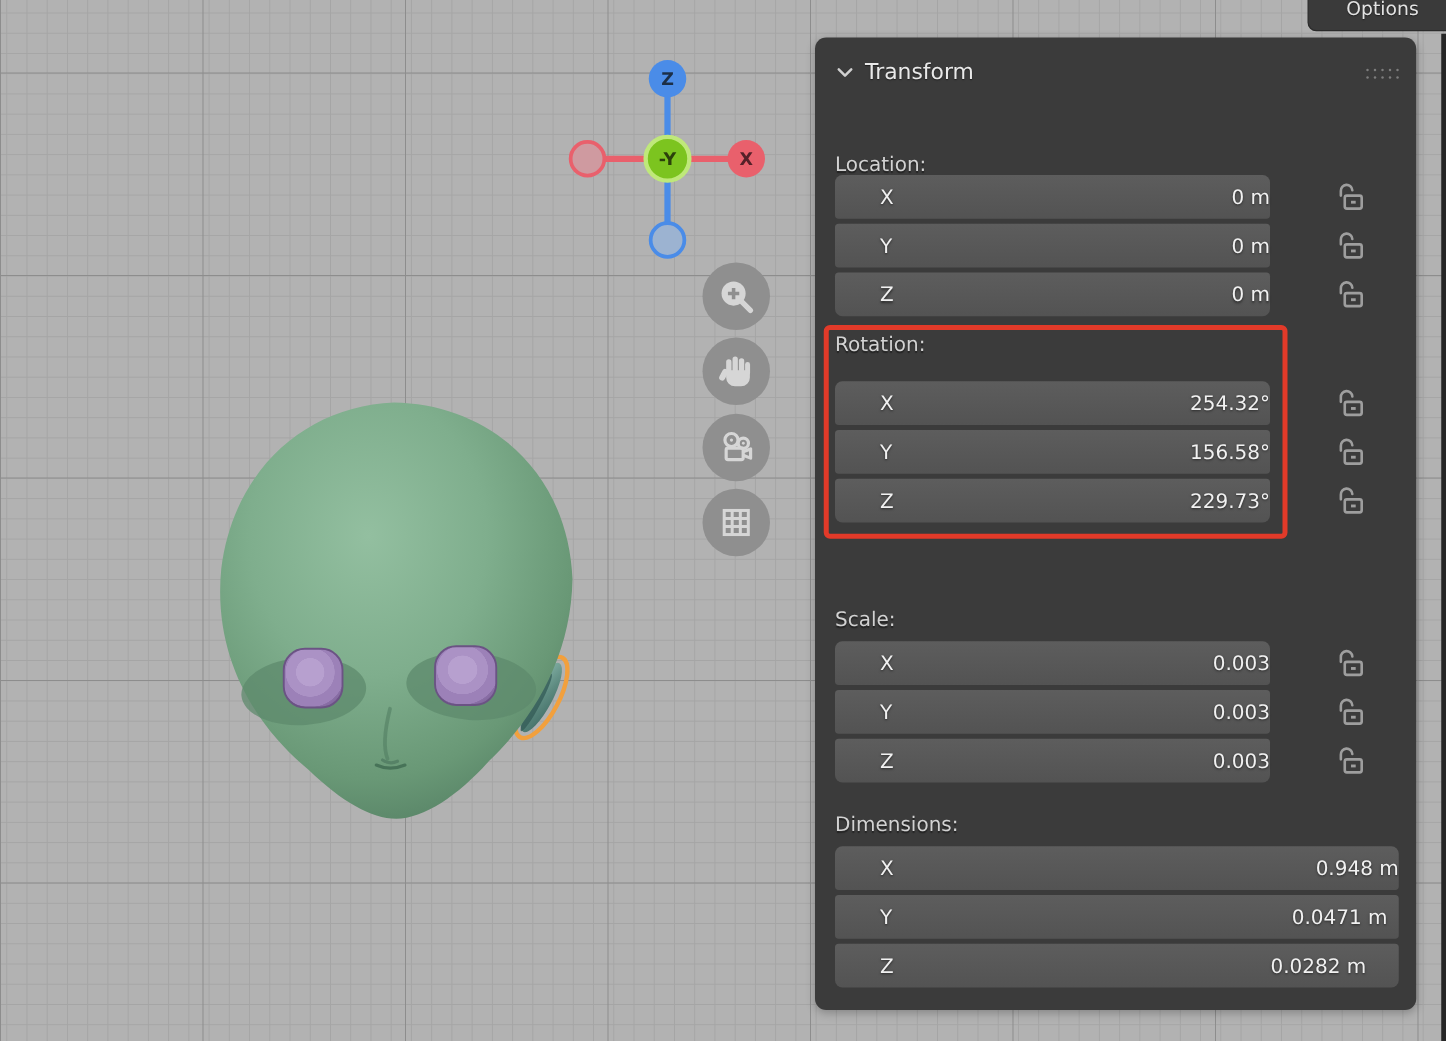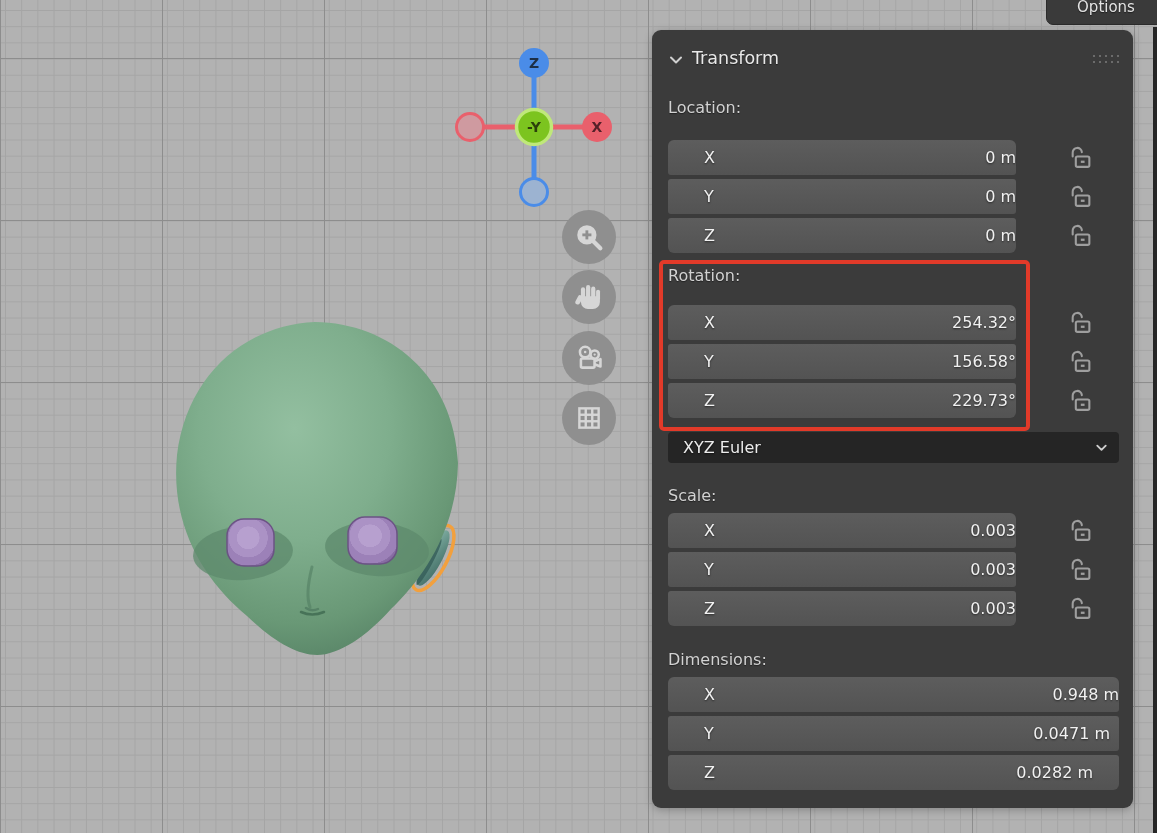--- a/index.html
+++ b/index.html
@@ -37,21 +37,21 @@
   }
   .edge-strip { position:absolute; right:0; top:27px; width:4px; height:806px; background:#262626; }
 
   
   .panel {
     position:absolute; left:652px; top:30px; width:481px; height:778px;
     background:#3b3b3b; border-radius:9px;
     box-shadow:0 2px 8px rgba(0,0,0,.25);
     color:#d2d2d2;
   }
-  .panel-header { position:absolute; left:16px; top:18px; display:flex; align-items:flex-end; gap:8px; }
+  .panel-header { position:absolute; left:16px; top:18px; display:flex; align-items:center; gap:8px; }
   .panel-title { color:#e9e9e9; font-size:17.5px; text-shadow:0 1px 1px rgba(0,0,0,.5); }
   .grip { position:absolute; right:14px; top:25px; display:grid; grid-template-columns:repeat(5,2px); grid-template-rows:repeat(2,2px); gap:4px; }
   .grip i { background:#7d7d7d; border-radius:50%; }
 
   .section-label { position:absolute; left:16px; font-size:16px; color:#d2d2d2; text-shadow:0 1px 1px rgba(0,0,0,.45); }
 
   .rows { position:absolute; left:16px; display:flex; flex-direction:column; gap:4px; }
   .rows.narrow { width:348px; }
   .rows.wide   { width:451px; }
   .prow {
@@ -225,21 +225,21 @@
       <i></i>
       <i></i>
       <i></i>
       <i></i>
       <i></i>
       <i></i>
       <i></i>
       <i></i>
   </div>
 
-  <div class="section-label" style="top:68px">Location:</div>
+  <div class="section-label" style="top:92px">Location:</div>
   <div class="rows narrow" style="top:110px">
     <div class="prow">
       <span class="axis">X</span>
       <span class="val">0 m</span>
     </div>
     <div class="prow">
       <span class="axis">Y</span>
       <span class="val">0 m</span>
     </div>
     <div class="prow">
@@ -305,28 +305,20 @@
         <svg viewBox="0 0 24 24">
           <path d="M4.5 11 V7.5 a4.4 4.4 0 0 1 8.8 -0.6" fill="none" stroke="currentColor" stroke-width="2" stroke-linecap="round"></path>
           <rect x="7.5" y="11" width="13" height="10" rx="1.6" fill="none" stroke="currentColor" stroke-width="2"></rect>
           <rect x="12.3" y="15" width="3.6" height="2.2" fill="currentColor"></rect>
         </svg>
       </span>
   </div>
 
   <div class="red-box"></div>
 
-  <div class="dropdown">
-    <span class="dd-label">XYZ Euler</span>
-    <span class="dd-chev">
-      <svg width="15" height="15" viewBox="0 0 16 16">
-          <polyline points="3.5,6 8,10.5 12.5,6" fill="none" stroke="#cfcfcf" stroke-width="2" stroke-linecap="round" stroke-linejoin="round"></polyline>
-        </svg>
-    </span>
-  </div>
 
   <div class="section-label" style="top:456px">Scale:</div>
   <div class="rows narrow" style="top:483px">
     <div class="prow">
       <span class="axis">X</span>
       <span class="val">0.003</span>
     </div>
     <div class="prow">
       <span class="axis">Y</span>
       <span class="val">0.003</span>

